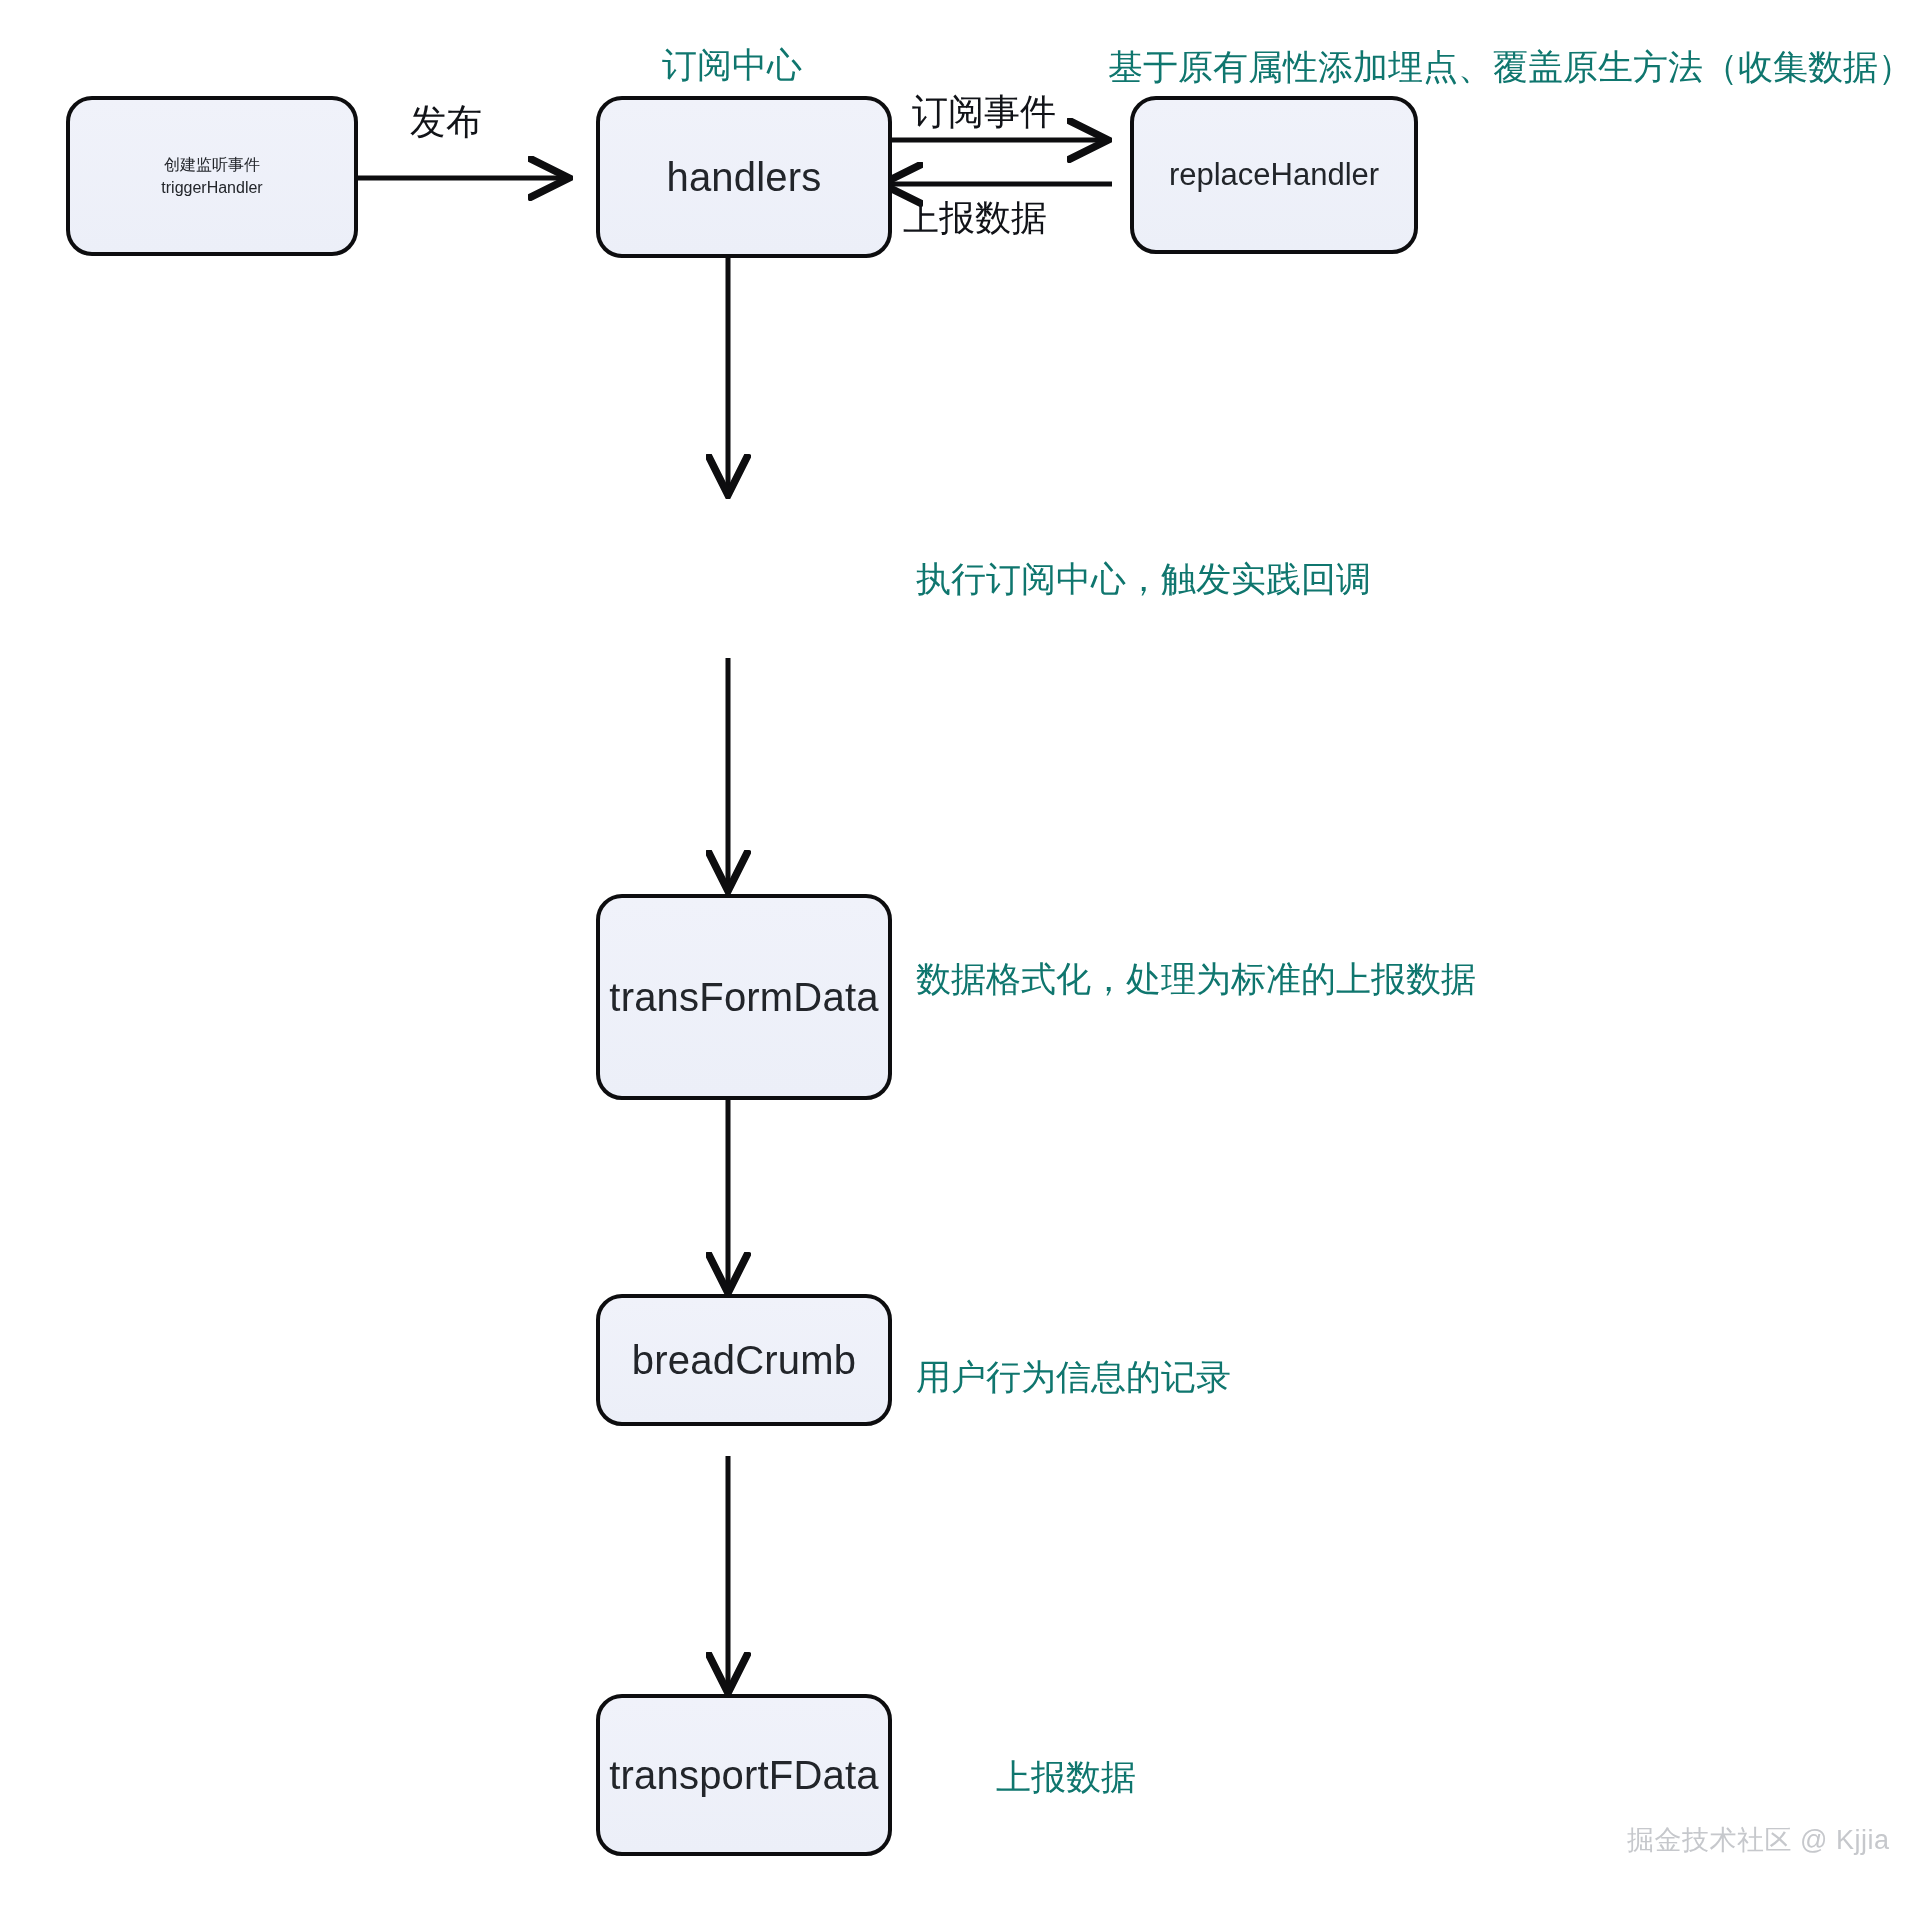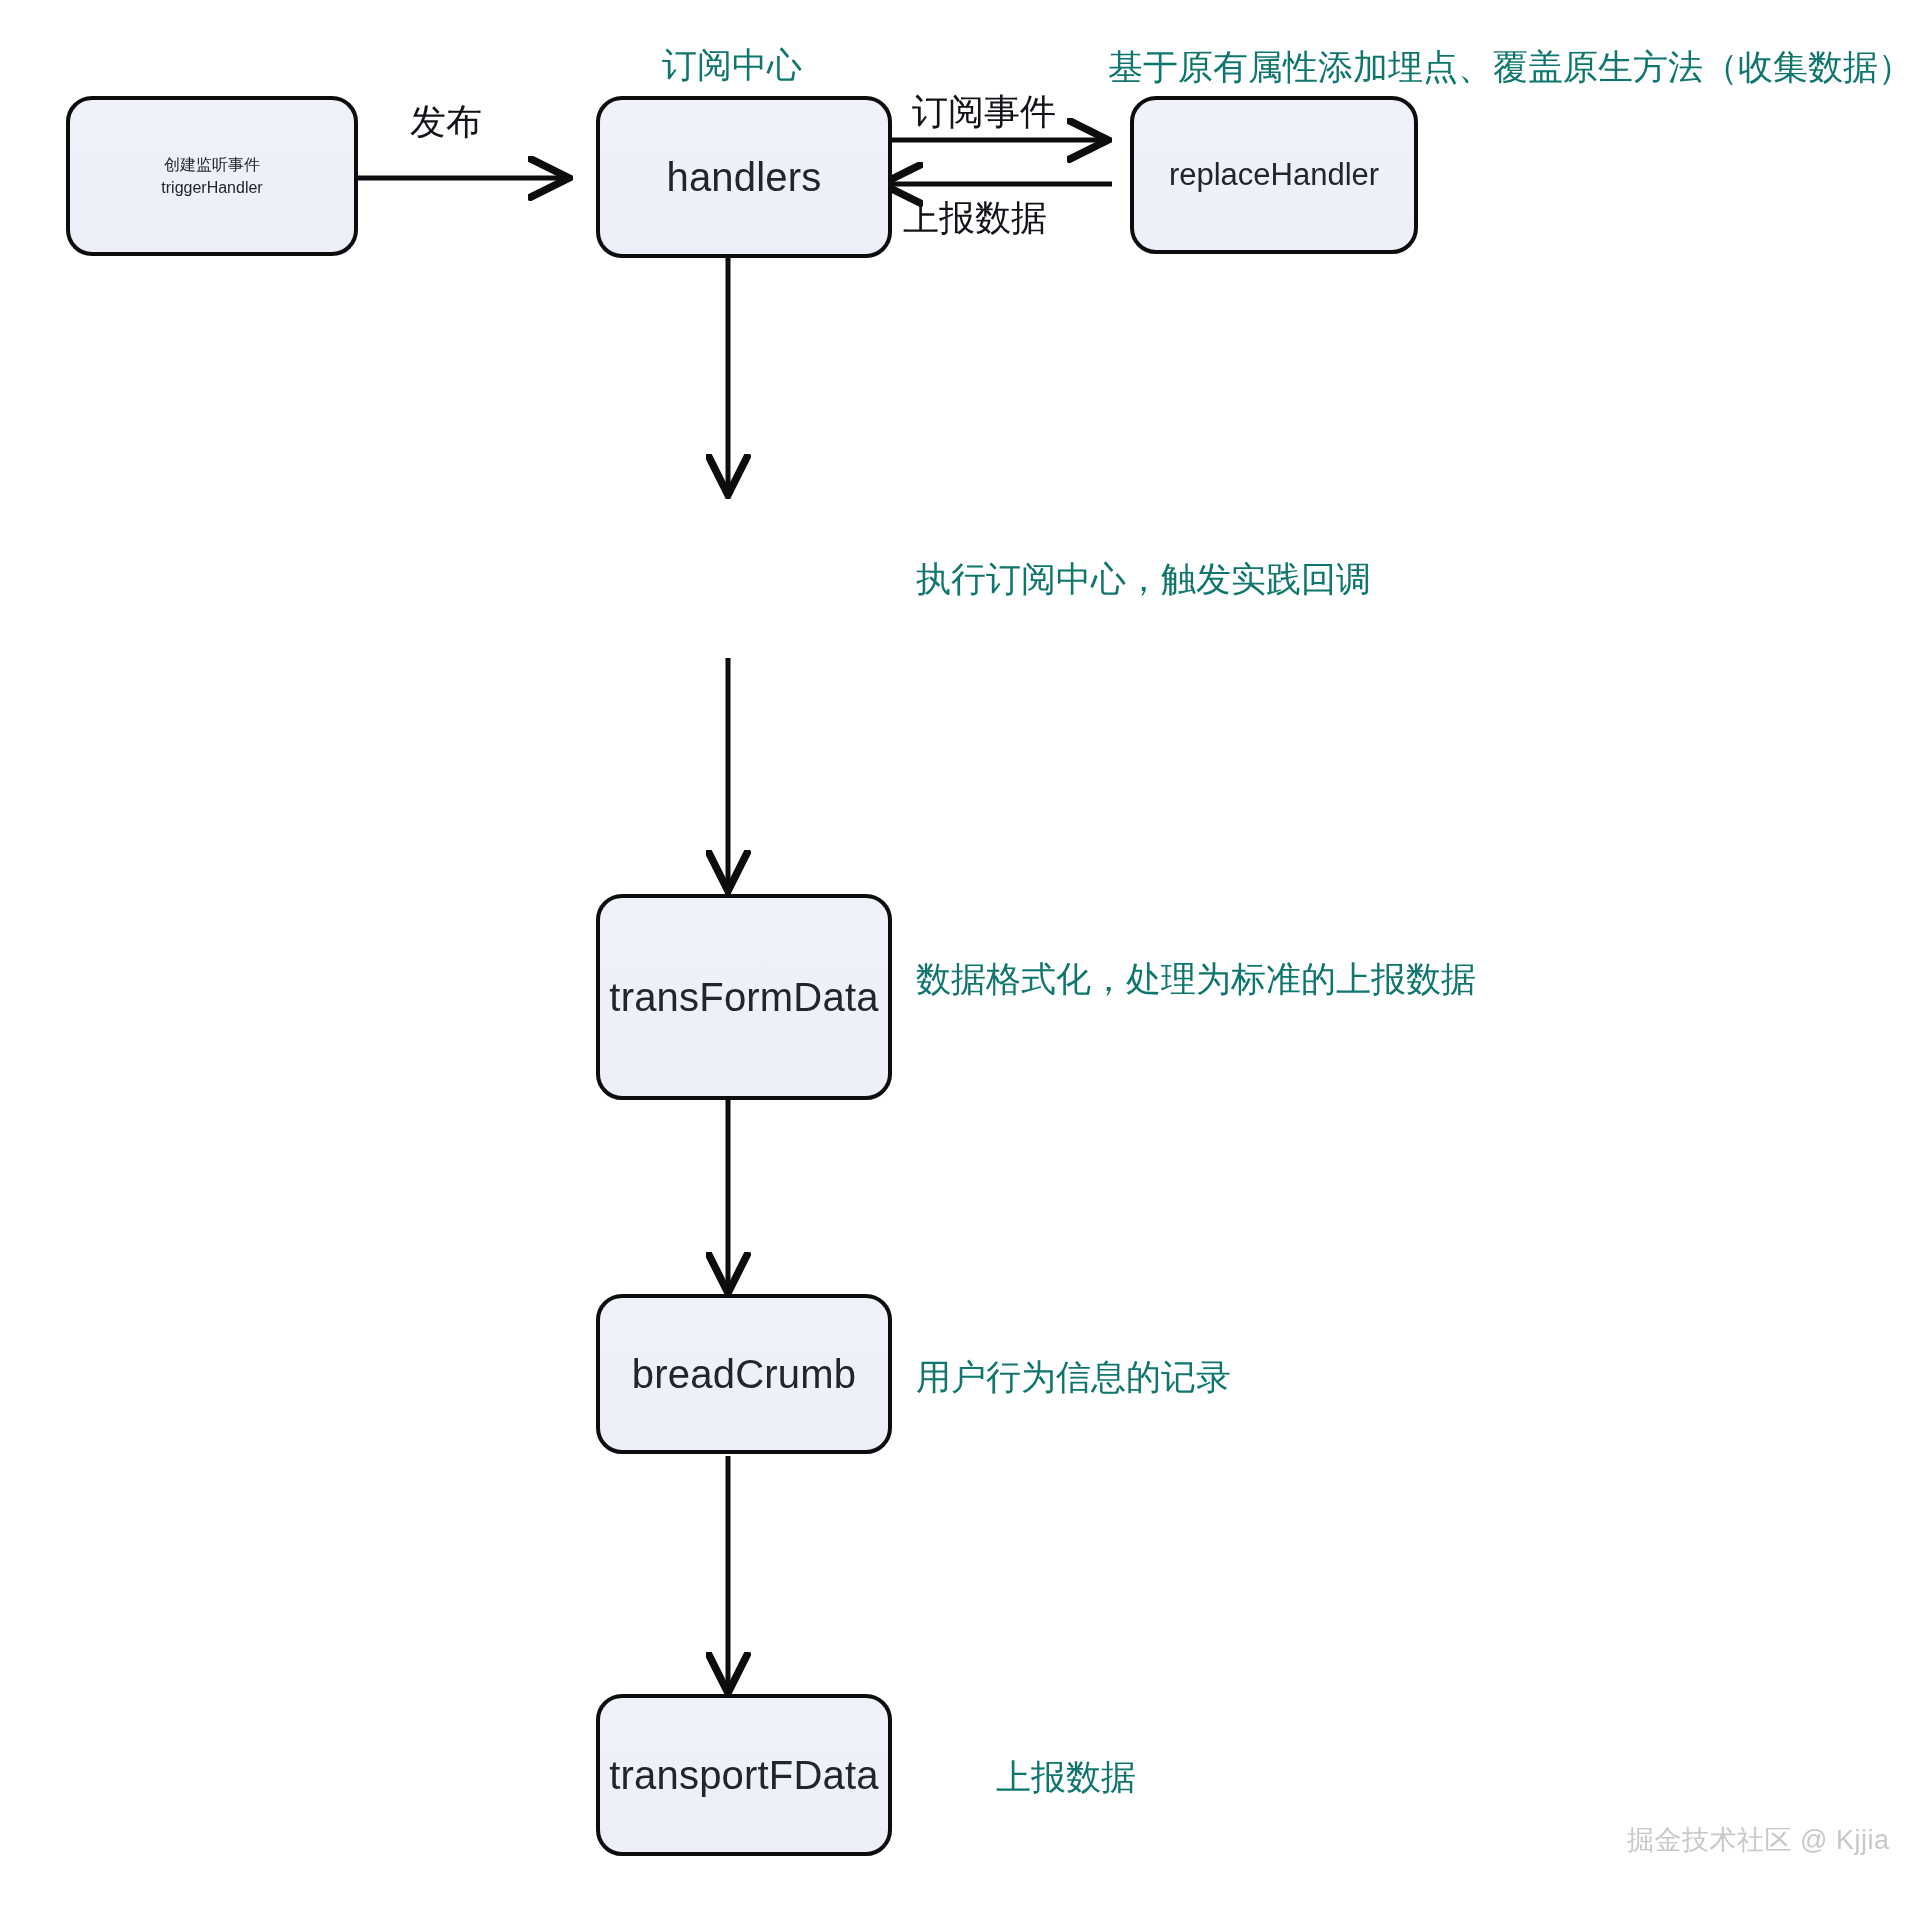--- a/index.html
+++ b/index.html
@@ -120,21 +120,21 @@
 
   <div class="node" style="left:580px; top:96px; width:296px; height:162px;">
     <span class="node-label node-big">handlers</span>
   </div>
 
 
   <div class="node" style="left:580px; top:894px; width:296px; height:206px;">
     <span class="node-label node-big">transFormData</span>
   </div>
 
-  <div class="node" style="left:580px; top:1294px; width:296px; height:160px;">
+  <div class="node" style="left:580px; top:1294px; width:296px; height:132px;">
     <span class="node-label node-big">breadCrumb</span>
   </div>
 
   <div class="node" style="left:580px; top:1694px; width:296px; height:162px;">
     <span class="node-label node-big">transportFData</span>
   </div>
 
   <div class="edge-label" style="left:410px; top:100px;">发布</div>
 
   <div class="edge-label" style="left:912px; top:90px;">订阅事件</div>

